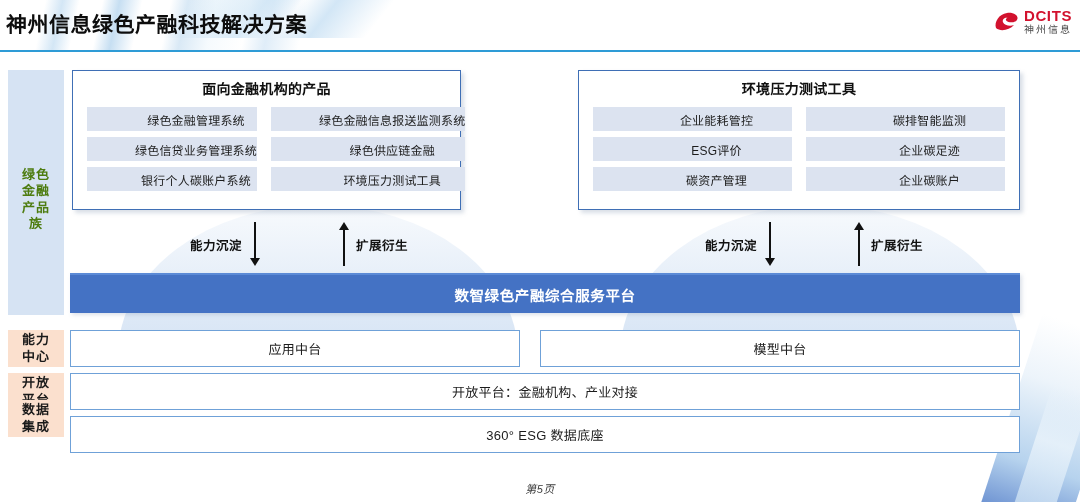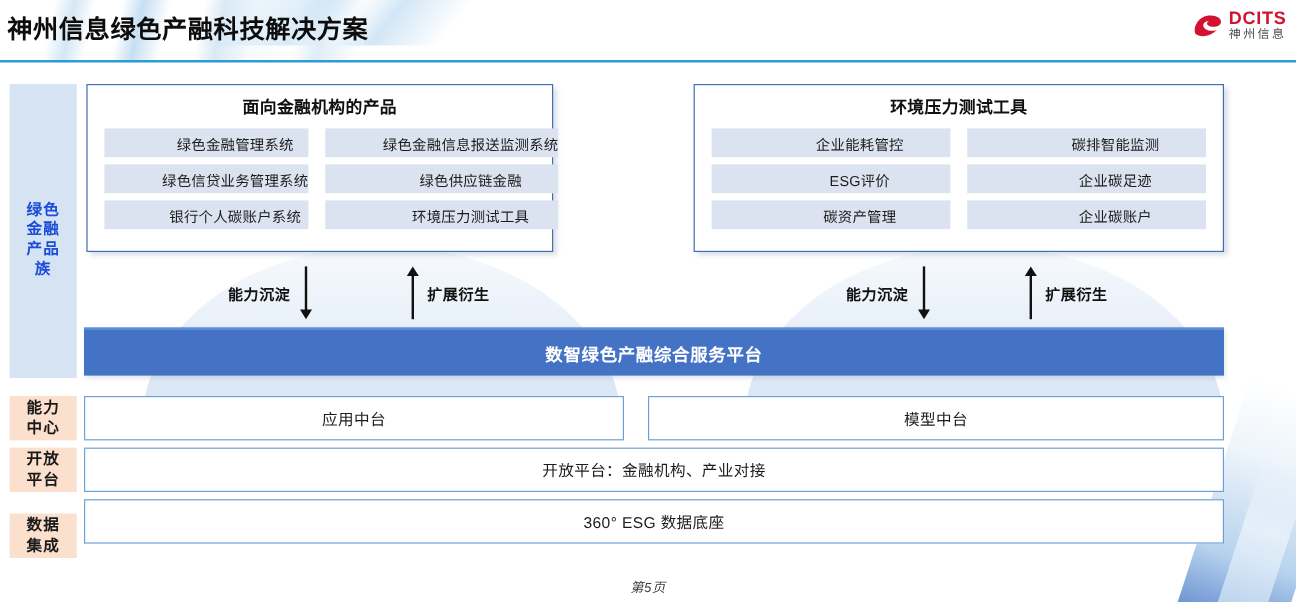--- a/index.html
+++ b/index.html
@@ -127,39 +127,39 @@
   .rail-green {
     position: absolute;
     left: 8px; top: 70px;
     width: 56px; height: 245px;
     background: #d6e3f3;
     display: flex;
     align-items: center;
     justify-content: center;
   }
   .rail-green .rail-label {
-    font-size: 13px; font-weight: bold; color: #1d4ed8;
+    font-size: 13px; font-weight: bold; color: #4d7c0f;
     text-align: center; line-height: 1.25; letter-spacing: 1px; margin-top: 14px;
   }
   .rail-orange {
     position: absolute;
     left: 8px;
     width: 56px;
     background: #fbe0ce;
     display: flex;
     align-items: center;
     justify-content: center;
   }
   .rail-orange .rail-label {
     font-size: 13px; font-weight: bold; color: #1a1a1a;
     text-align: center; line-height: 1.25; letter-spacing: 1px;
   }
   .rail-ability { top: 330px; height: 37px; }
   .rail-open    { top: 373px; height: 37px; }
-  .rail-data    { top: 428px; height: 37px; }
+  .rail-data    { top: 400px; height: 37px; }
 
   
   .panel {
     position: absolute;
     top: 70px;
     height: 140px;
     background: #ffffff;
     border: 1.5px solid #3f6fb5;
     box-shadow: 3px 3px 4px rgba(120,140,170,.28);
     padding: 7px 14px 0 14px;

